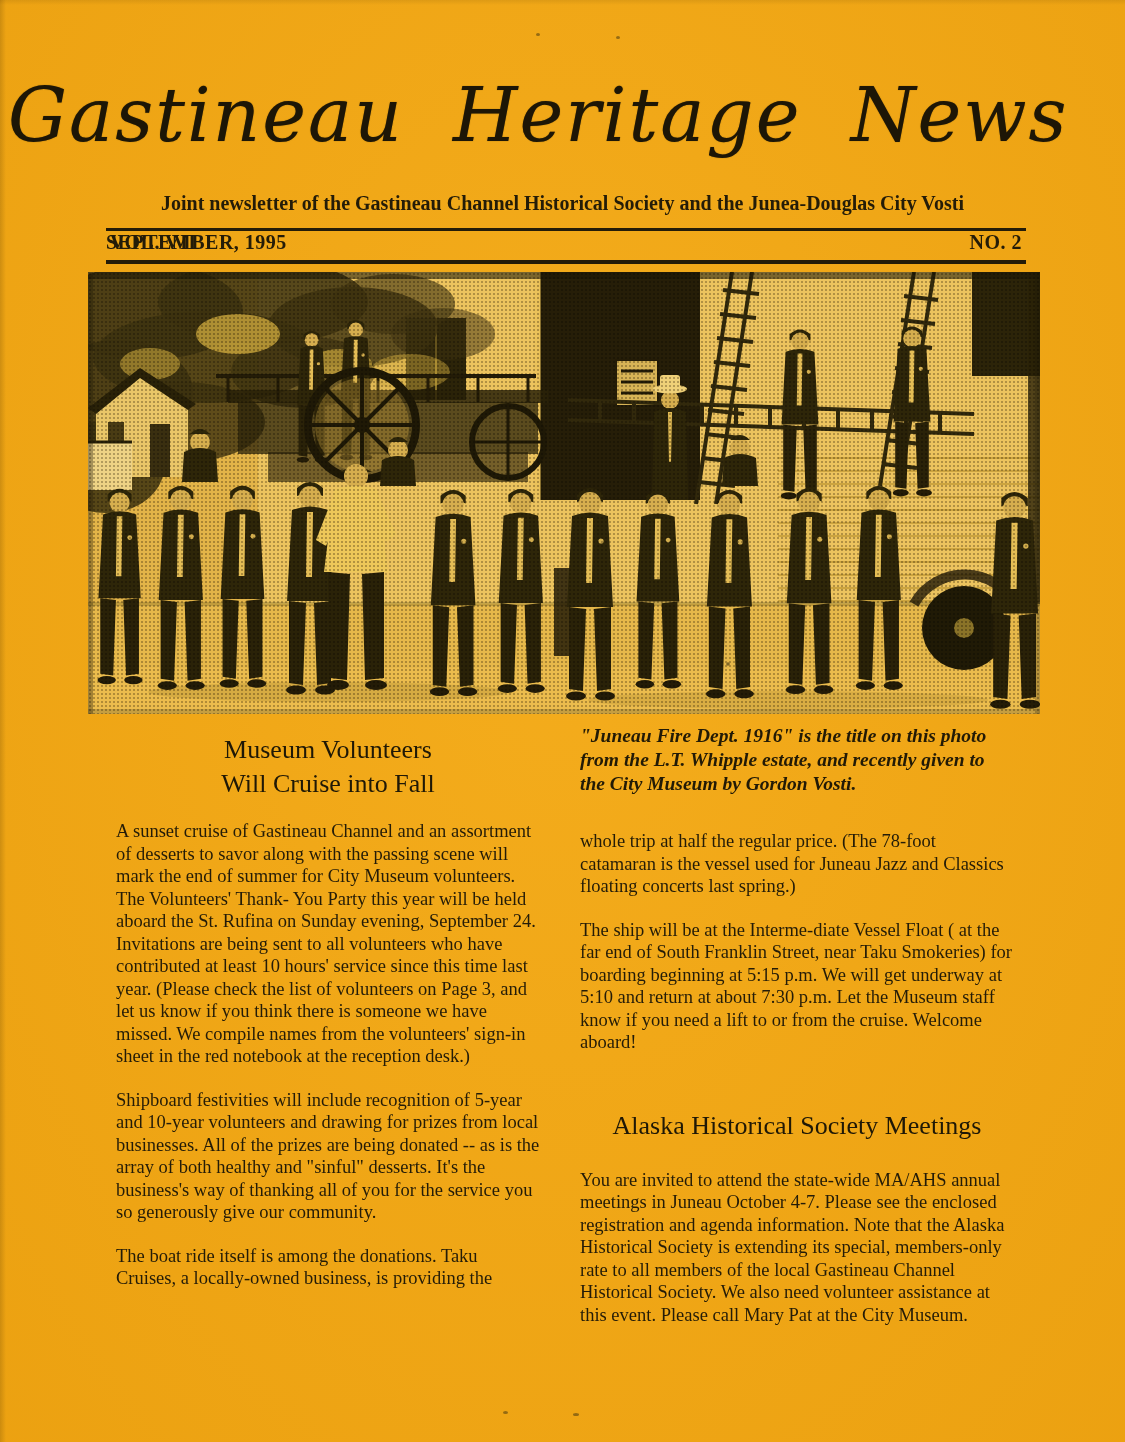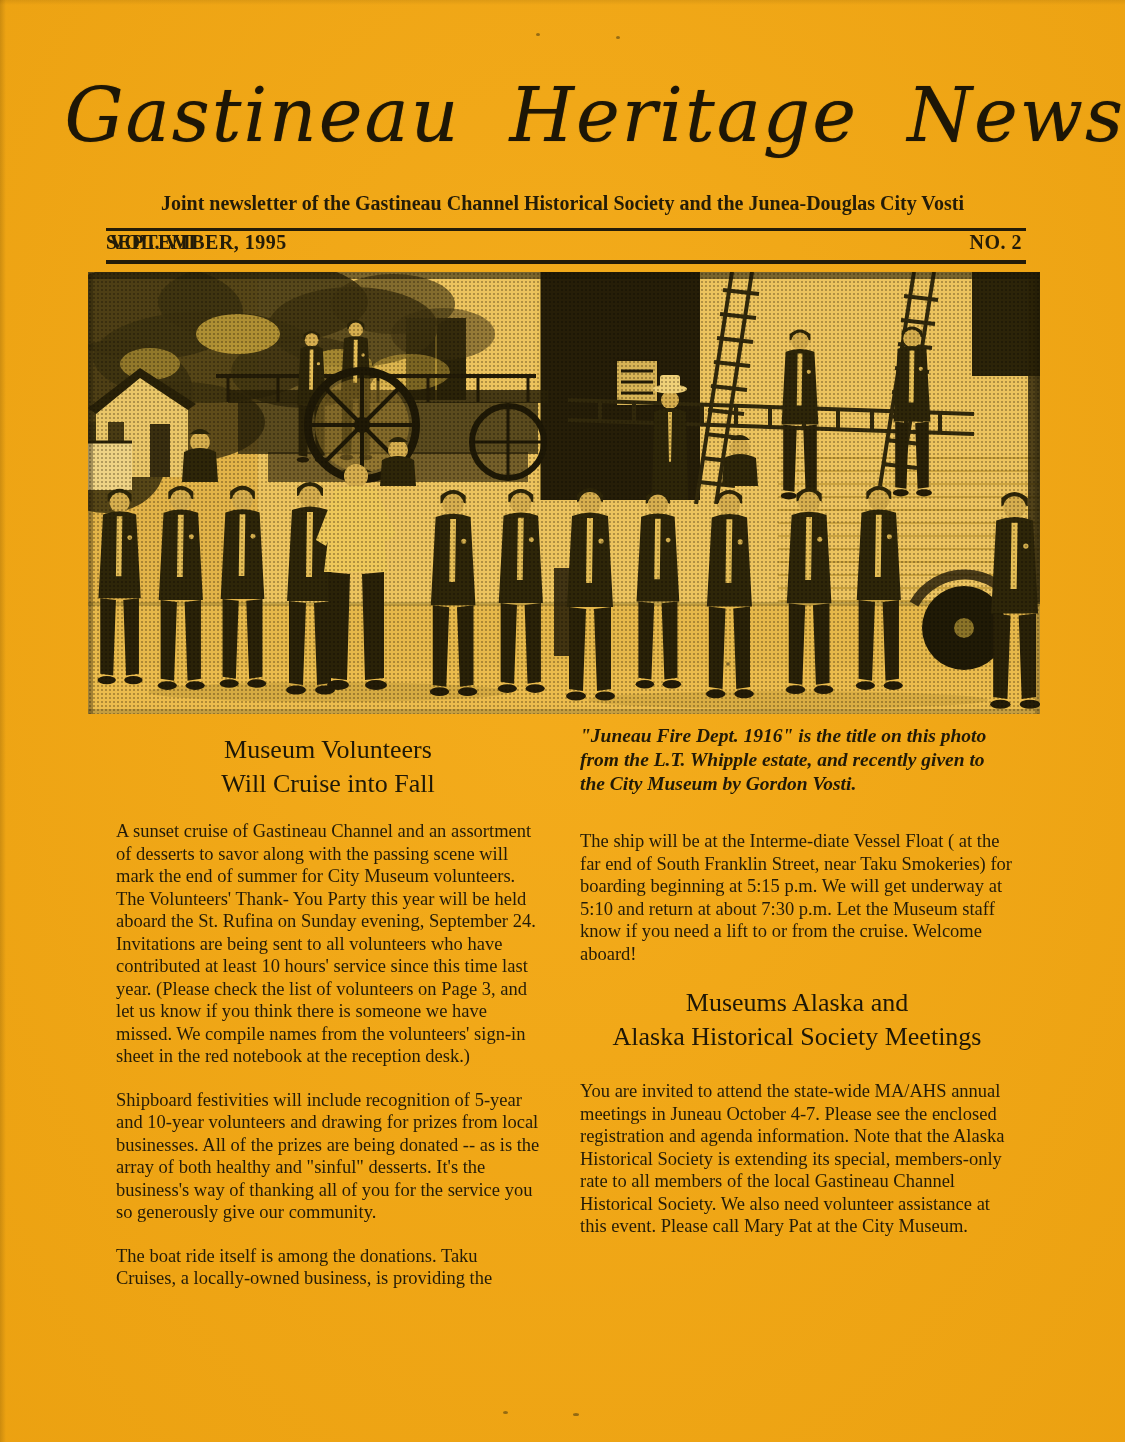--- a/index.html
+++ b/index.html
@@ -11,21 +11,21 @@
     background-image:
       linear-gradient(90deg, rgba(60,40,0,0.18) 0px, rgba(60,40,0,0) 6px),
       linear-gradient(180deg, rgba(60,40,0,0.10) 0px, rgba(60,40,0,0) 5px),
       radial-gradient(ellipse at 50% 40%, rgba(255,220,120,0.10), rgba(120,70,0,0.06));
     font-family:"Liberation Serif", serif;
     color:#241c08;
     overflow:hidden;
   }
   .title{
     position:absolute;top:72px;left:8px;right:0;
-    text-align:right;
+    text-align:left;
     font-family:"DejaVu Serif", serif;
     font-style:italic;
     font-size:74px;
     letter-spacing:2px;
     word-spacing:0.32em;
     color:#1d1606;
     text-shadow:0 0 1px rgba(30,20,0,0.5);
   }
   .subtitle{
     position:absolute;top:192px;left:0;right:0;
@@ -322,23 +322,24 @@
     <h2 class="colhead">
       <span>Museum Volunteers</span><br>
       <span>Will Cruise into Fall</span>
     </h2>
     <p>A sunset cruise of Gastineau Channel and an assortment of desserts to savor along with the passing scene will mark the end of summer for  City Museum volunteers.  The Volunteers' Thank- You Party this year will be held aboard the St. Rufina on Sunday evening, September 24.  Invitations are being sent to all volunteers who have contributed at least  10 hours' service since this time last year.  (Please check the list of volunteers on Page 3, and let us know if you think there is someone we have missed.  We compile names from the volunteers' sign-in sheet in the red notebook at the reception desk.)</p>
     <p>Shipboard festivities will include recognition of 5-year and 10-year volunteers and drawing for prizes from local businesses.  All of the prizes are being donated -- as is the array of both healthy and "sinful" desserts.  It's the business's way of thanking all of you for  the service you so generously give our community.</p>
     <p>The boat ride itself is among the donations. Taku Cruises, a locally-owned business, is providing the</p>
   </div>
 
   <div class="col col-right">
+    <p>whole trip at half the regular price.  (The 78-foot catamaran is the vessel used for Juneau Jazz and Classics floating concerts last spring.)</p>
     <p>The ship will be at the Interme-diate Vessel Float ( at the far end of South Franklin Street, near Taku Smokeries) for boarding beginning at 5:15 p.m.  We will get underway at 5:10 and return at about 7:30 p.m.  Let the Museum staff know  if you need a lift to or from the cruise.  Welcome aboard!</p>
     <h2 class="colhead">
-      <span>Museums Alaska and</span><br>
+      <br>
       <span>Alaska Historical Society Meetings</span>
     </h2>
     <p>You are invited to attend the state-wide MA/AHS annual meetings in Juneau October 4-7.  Please see the enclosed registration and agenda information. Note that the Alaska Historical Society is extending its special, members-only rate to all members of the local Gastineau Channel Historical Society.  We also need volunteer assistance at this event.  Please call Mary Pat at the City Museum.</p>
   </div>
 
   <div class="speck" style="left:536px;top:33px;width:4px;height:3px;"></div>
   <div class="speck" style="left:616px;top:36px;width:4px;height:3px;"></div>
   <div class="speck" style="left:503px;top:1411px;width:5px;height:3px;"></div>
   <div class="speck" style="left:573px;top:1413px;width:6px;height:3px;"></div>
 

